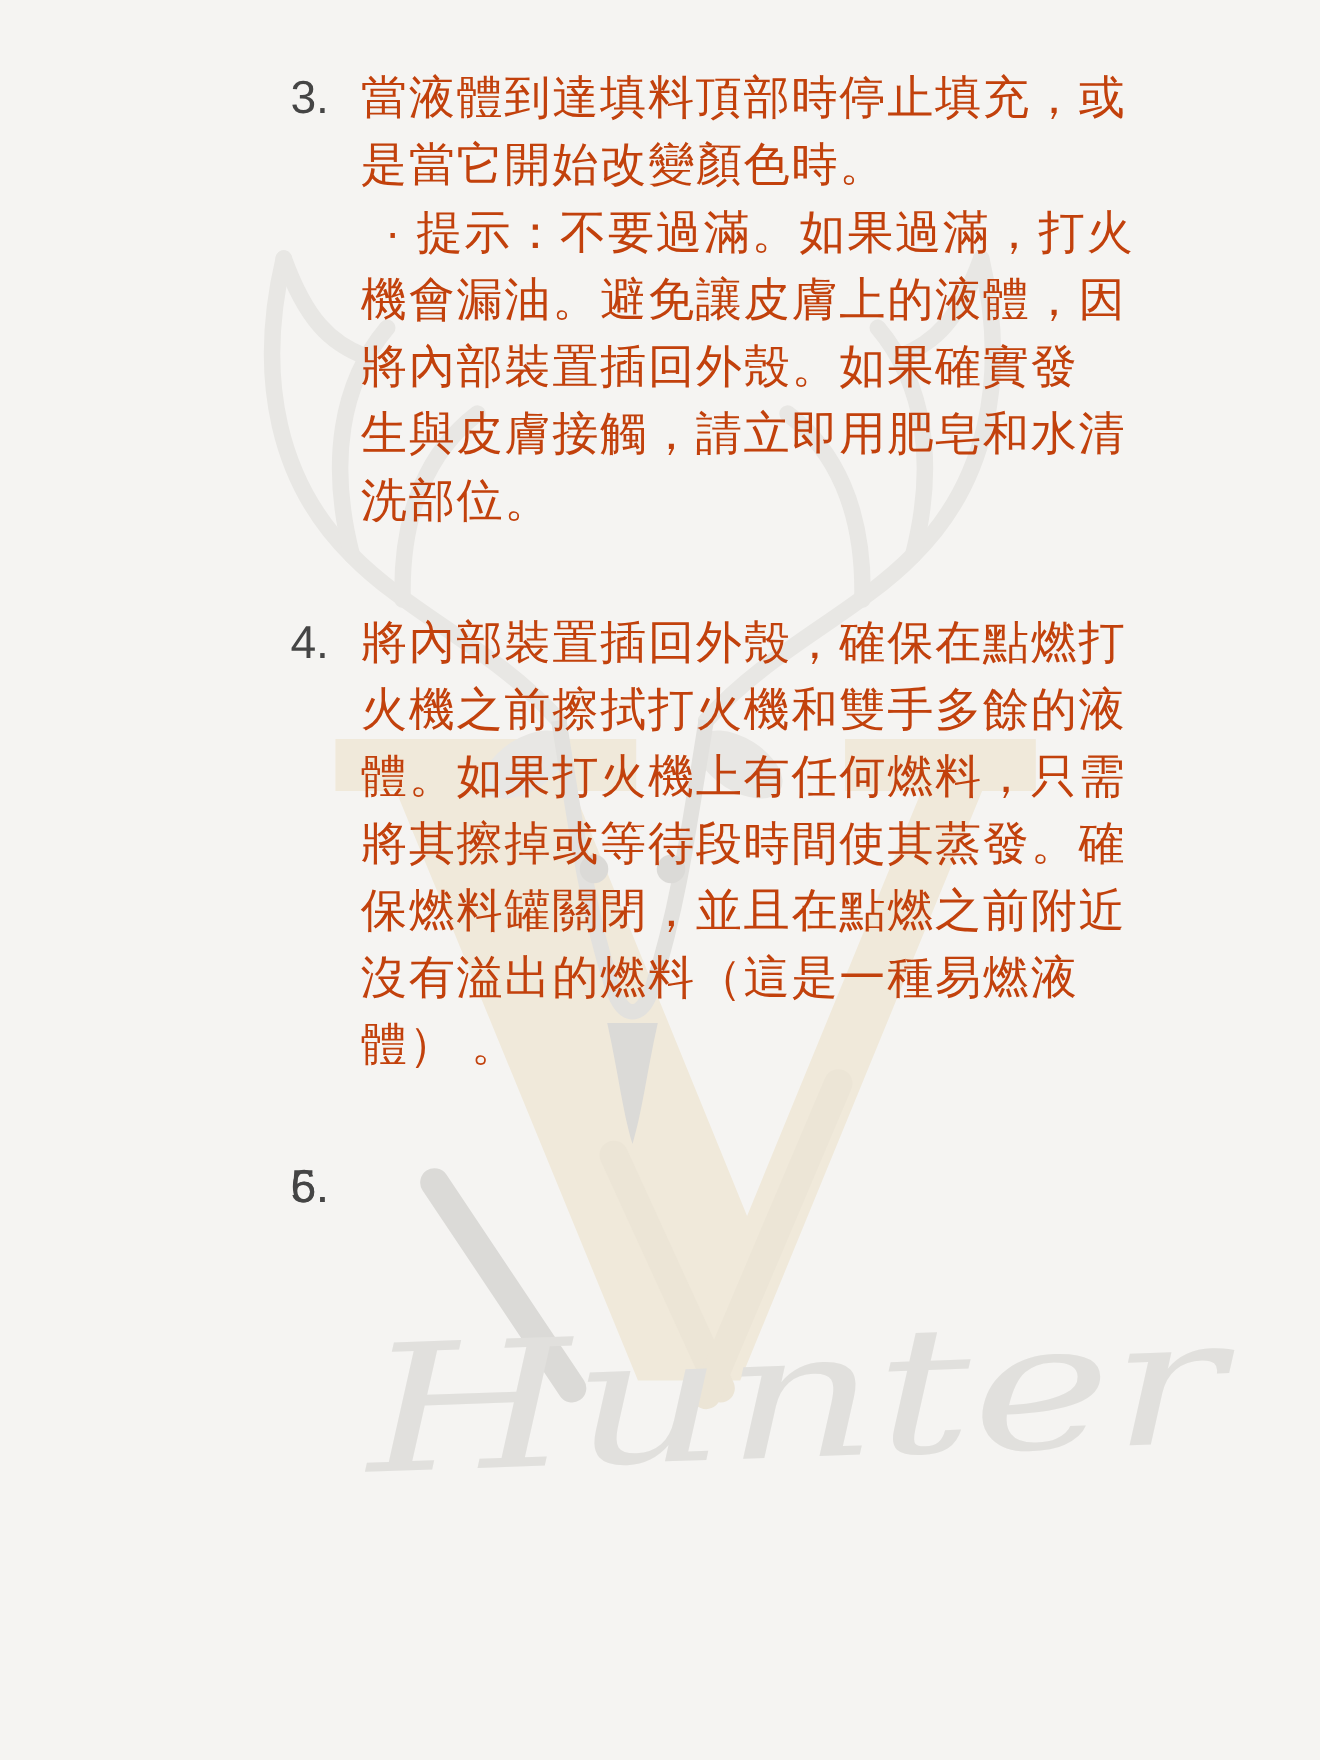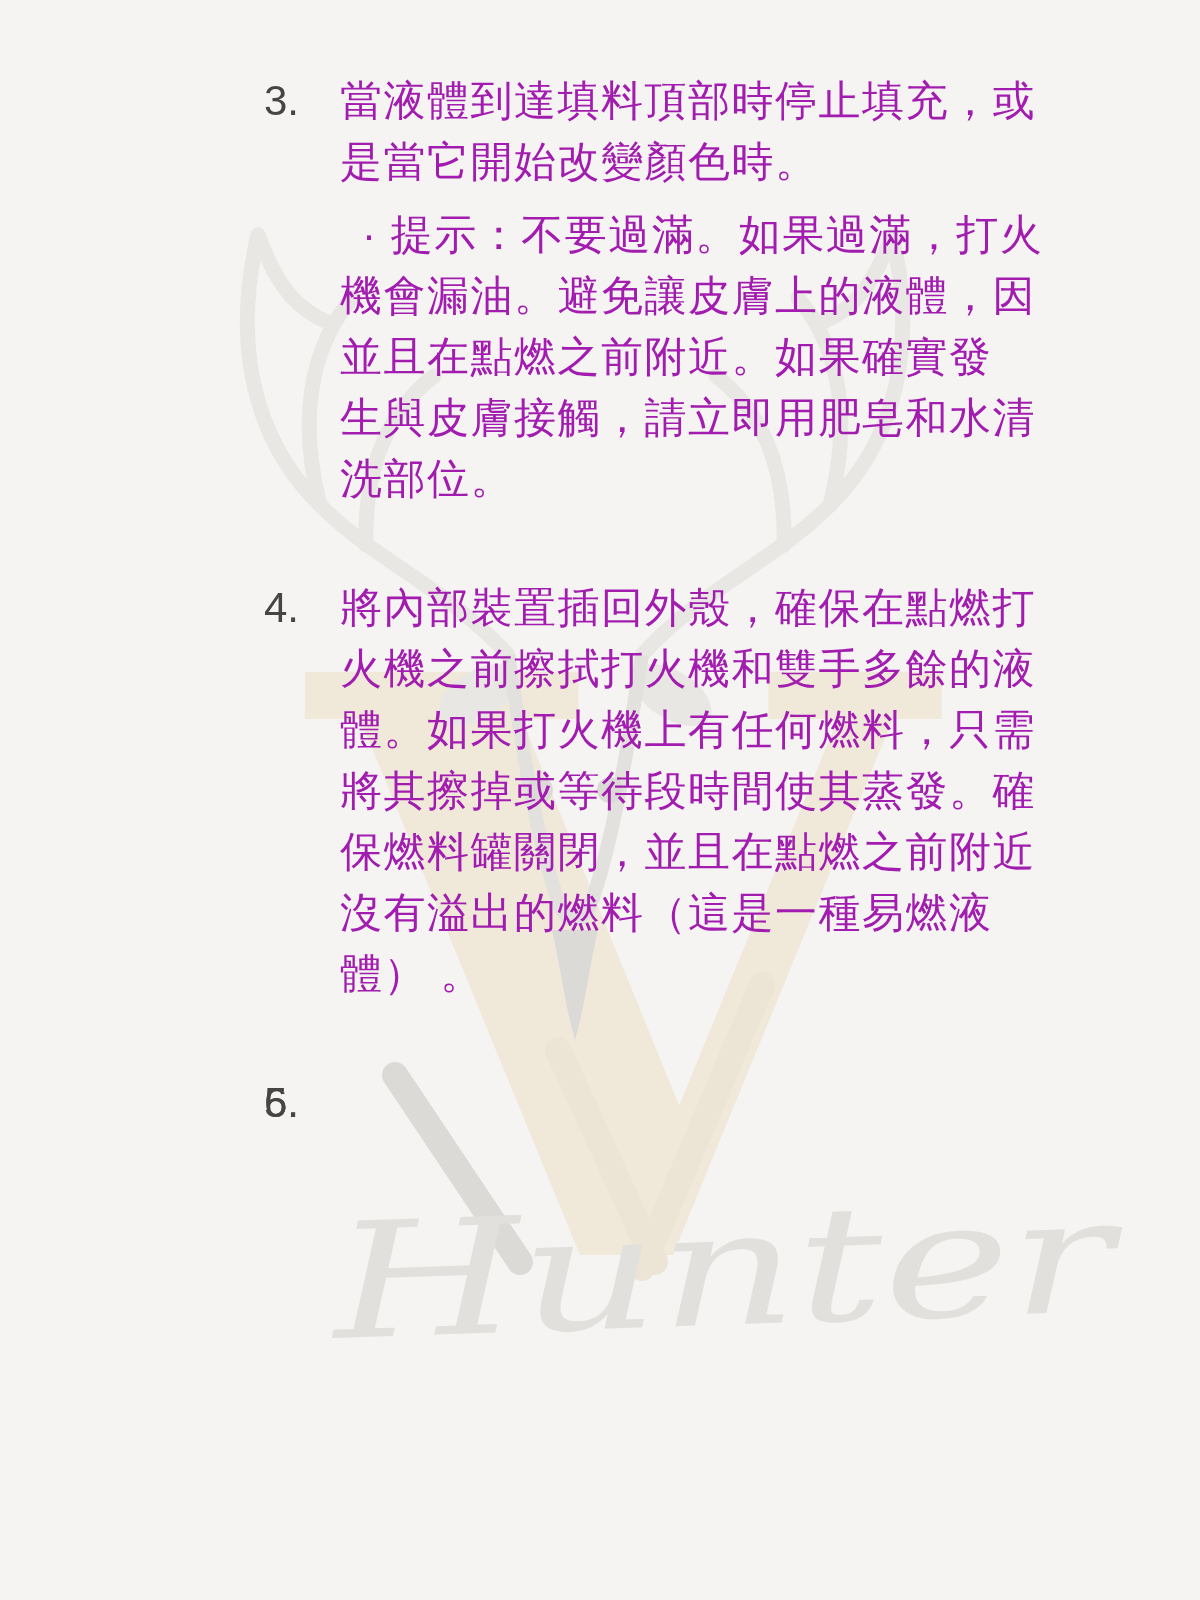--- a/index.html
+++ b/index.html
@@ -31,25 +31,25 @@
     margin-bottom: 68px;
   }
   .step-number {
     position: absolute;
     left: 264px; top: 0;
     font-size: 42px;
     line-height: 61px;
     color: #454545;
   }
   .step-text, .step-tip {
-    margin: 12px;
+    margin: 0;
     font-size: 42px;
     line-height: 61px;
     letter-spacing: 1.5px;
-    color: #a21caf;
+    color: #c2410c;
     white-space: pre-wrap;
   }
   .step-tip { text-indent: 22px; }
   .step-tip:empty { display: none; }
 </style>
 </head>
 <body>
 
 <div class="page">
 
@@ -84,21 +84,21 @@
   </svg>
 
   <div class="steps">
 
     <div class="step">
       <span class="step-number">3.</span>
       <p class="step-text">當液體到達填料頂部時停止填充，或
 是當它開始改變顏色時。</p>
       <p class="step-tip">· 提示：不要過滿。如果過滿，打火
 機會漏油。避免讓皮膚上的液體，因
-並且在點燃之前附近。如果確實發
+將內部裝置插回外殼。如果確實發
 生與皮膚接觸，請立即用肥皂和水清
 洗部位。</p>
     </div>
 
     <div class="step">
       <span class="step-number">4.</span>
       <p class="step-text">將內部裝置插回外殼，確保在點燃打
 火機之前擦拭打火機和雙手多餘的液
 體。如果打火機上有任何燃料，只需
 將其擦掉或等待段時間使其蒸發。確

